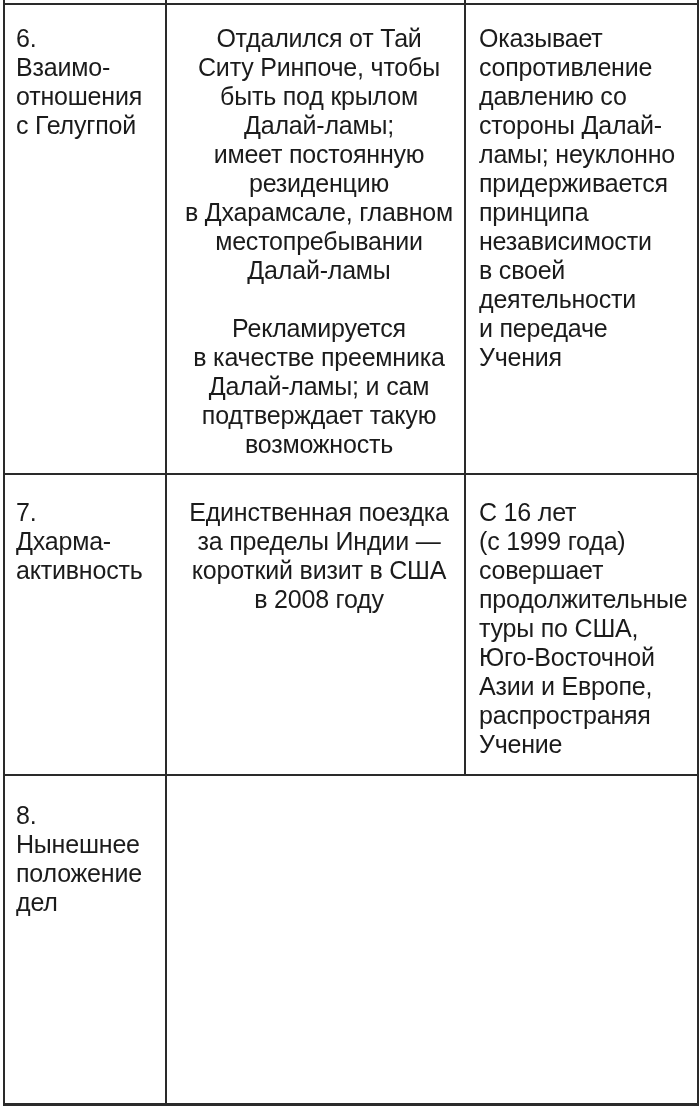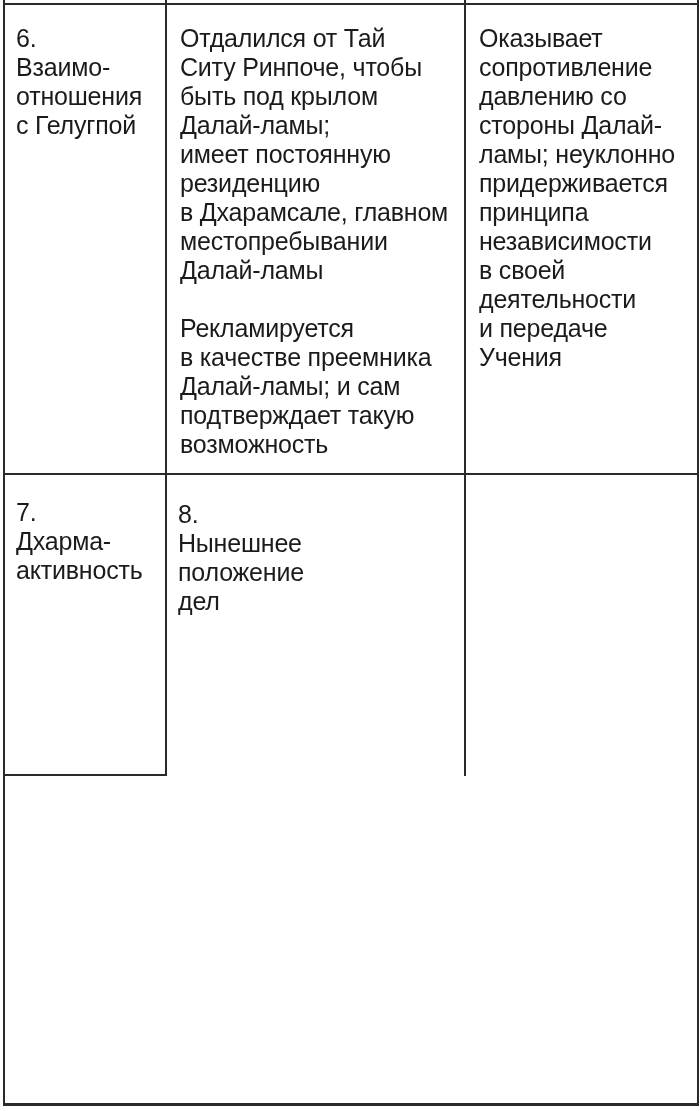--- a/index.html
+++ b/index.html
@@ -42,21 +42,21 @@
     box-sizing: border-box;
     white-space: pre-line;
     font-size: 25px;
     line-height: 29px;
     letter-spacing: -0.2px;
     overflow: hidden;
   }
   .c1, .c2 { border-right: 2px solid #2a2a2a; }
   .r1, .r2 { border-bottom: 2px solid #2a2a2a; }
   .c1 { padding: 24px 6px 6px 11px; }
-  .c2 { padding: 24px 6px 14px 13px; }
+  .c2 { padding: 24px 6px 14px 13px; text-align: center; }
   .c3 { padding: 24px 6px 6px 13px; }
   .r1 { padding-top: 24px; }
   .r2 { padding-top: 23px; }
   .r3 { padding-top: 25px; }
 </style>
 </head>
 <body>
 
 <div class="page">
   <div class="table">
@@ -89,19 +89,32 @@
 придерживается
 принципа
 независимости
 в своей
 деятельности
 и передаче Учения</div>
 
     <div class="cell c1 r2">7.
 Дхарма-
 активность</div>
+    <div class="cell c2 r2">Единственная поездка
+за пределы Индии —
+короткий визит в США
+в 2008 году</div>
+    <div class="cell c3 r2">С 16 лет
+(с 1999 года)
+совершает
+продолжительные
+туры по США,
+Юго-Восточной
+Азии и Европе,
+распространяя
+Учение</div>
 
     <div class="cell c1 r3">8.
 Нынешнее
 положение
 дел</div>
   </div>
 </div>
 
 </body></html>

